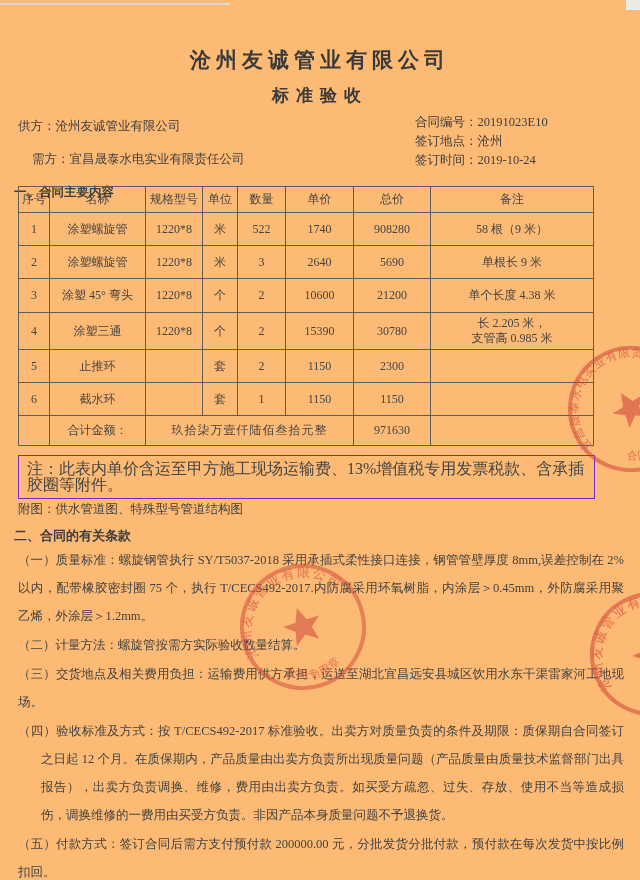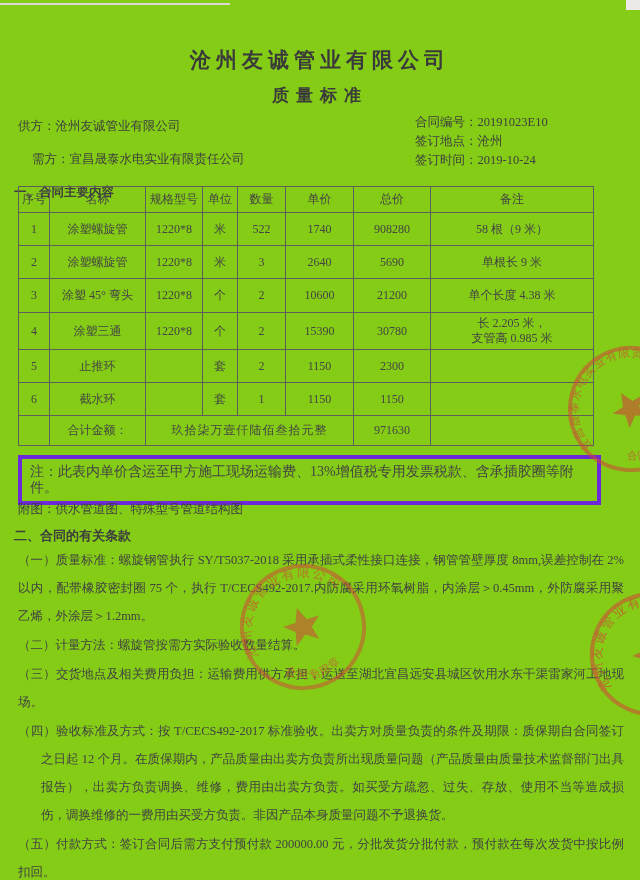--- a/index.html
+++ b/index.html
@@ -1,18 +1,18 @@
 <!DOCTYPE html>
 <html><head>
 <meta charset="utf-8">
 <style>
   html,body{margin:0;padding:0;background:#e8e8e8;}
   .page{
     position:relative;width:640px;height:880px;margin:0 auto;
-    background:#84cc16;overflow:hidden;
+    background:#fdba74;overflow:hidden;
     font-family:"Liberation Serif","DejaVu Serif",serif;
     color:#3e3e3e;
   }
   .scan-edge{position:absolute;top:3px;left:0;width:230px;height:2px;background:#d9d8d5;}
   .scan-edge2{position:absolute;top:0;right:0;width:14px;height:10px;background:#eceae6;}
   .doc-title{
     position:absolute;top:46px;left:0;width:100%;margin:0;
     text-align:center;font-size:21px;font-weight:600;letter-spacing:5px;color:#3a3a3a;
   }
   .doc-subtitle{
@@ -30,42 +30,42 @@
     font-size:12px;color:#444;table-layout:fixed;
   }
   .goods-table td,.goods-table th{
     border:1px solid #5e5e5e;text-align:center;vertical-align:middle;
     font-weight:normal;padding:0 2px;overflow:hidden;
   }
   .cell-remark{white-space:pre-line;line-height:15px;}
   .words-cell{letter-spacing:1px;}
   .note-box{
     position:absolute;top:455px;left:18px;width:559px;height:32px;
-    border:4px solid #6d28d9;padding:5px 8px;font-size:14px;line-height:16px;color:#444;
+    border:1px solid #6d28d9;padding:5px 8px;font-size:16px;line-height:16px;color:#444;
   }
   .attachment-line{top:501px;left:18px;}
   .sec2-heading{top:527px;left:14px;font-weight:600;font-size:13px;}
   .clauses{
     position:absolute;top:546px;left:18px;width:606px;
     font-size:12.5px;line-height:28px;color:#424242;
   }
   .clause{margin:0 0 1px 0;text-align:justify;}
   .clause-hang{padding-left:23px;text-indent:-23px;}
   .stamp{position:absolute;pointer-events:none;}
   .stamp svg{overflow:visible;}
 </style>
 </head>
 <body>
 
 <div class="page">
   <div class="scan-edge"></div>
   <div class="scan-edge2"></div>
 
   <h1 class="doc-title">沧州友诚管业有限公司</h1>
-  <h2 class="doc-subtitle">质量标准</h2>
+  <h2 class="doc-subtitle">标准验收</h2>
 
   <div class="line supplier-line"><span>供方：</span><span>沧州友诚管业有限公司</span></div>
 
   <div class="meta">
     <div class="meta-row"><span>合同编号：</span><span>20191023E10</span></div>
     <div class="meta-row"><span>签订地点：</span><span>沧州</span></div>
     <div class="meta-row"><span>签订时间：</span><span>2019-10-24</span></div>
   </div>
 
   <div class="line buyer-line"><span>需方：</span><span>宜昌晟泰水电实业有限责任公司</span></div>

